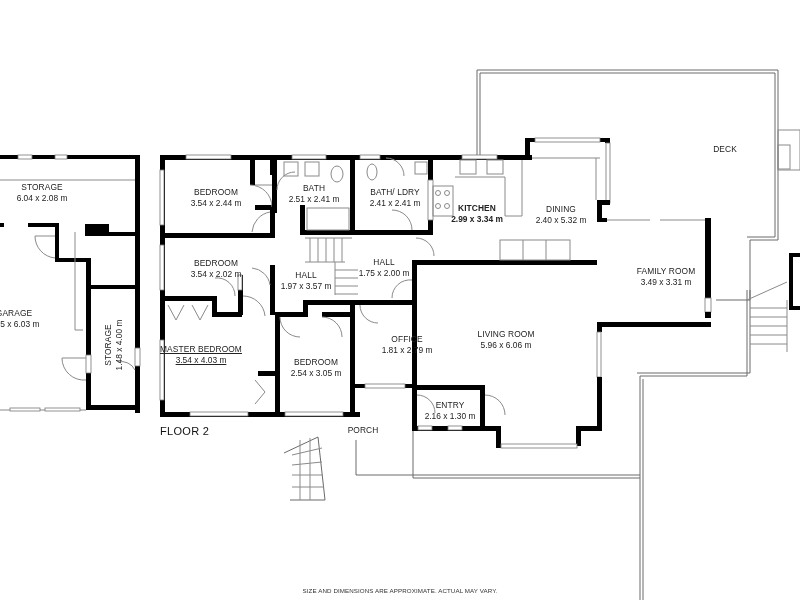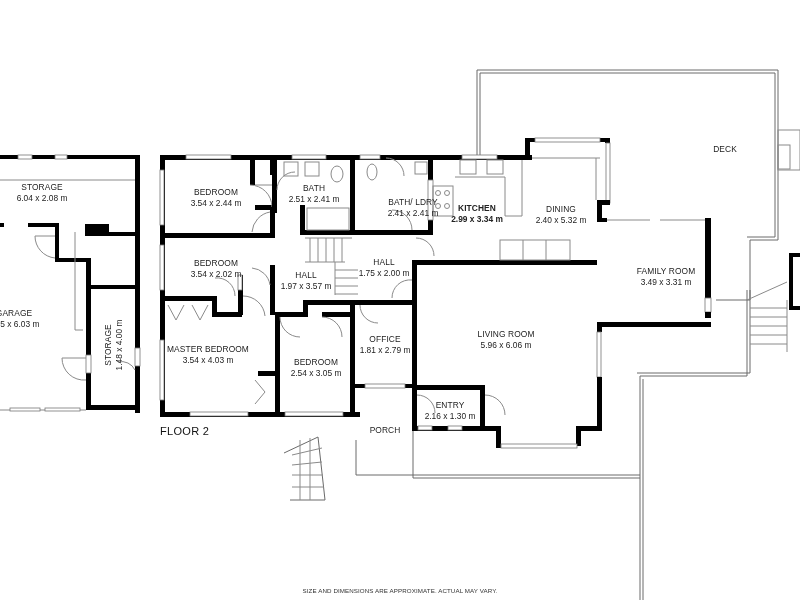--- a/index.html
+++ b/index.html
@@ -248,21 +248,21 @@
   <span class="d">1.48 x 4.00 m</span>
 </div>
 <div class="lbl" style="left:216px; top:187px;">
   <span class="n">BEDROOM</span>
   <span class="d">3.54 x 2.44 m</span>
 </div>
 <div class="lbl" style="left:314px; top:183px;">
   <span class="n">BATH</span>
   <span class="d">2.51 x 2.41 m</span>
 </div>
-<div class="lbl" style="left:395px; top:197px;margin-left:18px;">
+<div class="lbl" style="left:395px; top:187px;">
   <span class="n">BATH/ LDRY</span>
   <span class="d">2.41 x 2.41 m</span>
 </div>
 <div class="lbl" style="left:477px; top:203px;font-weight:bold;">
   <span class="n">KITCHEN</span>
   <span class="d">2.99 x 3.34 m</span>
 </div>
 <div class="lbl" style="left:561px; top:204px;">
   <span class="n">DINING</span>
   <span class="d">2.40 x 5.32 m</span>
@@ -279,38 +279,38 @@
   <span class="d">1.97 x 3.57 m</span>
 </div>
 <div class="lbl" style="left:384px; top:257px;">
   <span class="n">HALL</span>
   <span class="d">1.75 x 2.00 m</span>
 </div>
 <div class="lbl" style="left:655px; top:266px;margin-left:11px;">
   <span class="n">FAMILY ROOM</span>
   <span class="d">3.49 x 3.31 m</span>
 </div>
-<div class="lbl" style="left:208px; top:344px;">
+<div class="lbl" style="left:201px; top:344px;text-decoration:underline;">
   <span class="n">MASTER BEDROOM</span>
   <span class="d">3.54 x 4.03 m</span>
 </div>
 <div class="lbl" style="left:316px; top:357px;">
   <span class="n">BEDROOM</span>
   <span class="d">2.54 x 3.05 m</span>
 </div>
-<div class="lbl" style="left:385px; top:334px;">
+<div class="lbl" style="left:407px; top:334px;">
   <span class="n">OFFICE</span>
   <span class="d">1.81 x 2.79 m</span>
 </div>
 <div class="lbl" style="left:506px; top:329px;">
   <span class="n">LIVING ROOM</span>
   <span class="d">5.96 x 6.06 m</span>
 </div>
 <div class="lbl" style="left:450px; top:400px;">
   <span class="n">ENTRY</span>
   <span class="d">2.16 x 1.30 m</span>
 </div>
-<div class="lbl" style="left:385px; top:425px;text-align:right;">
+<div class="lbl" style="left:363px; top:425px;text-align:right;">
   <span class="n">PORCH</span>
 </div>
 
 <div class="floor-title">FLOOR 2</div>
 <div class="disclaimer">SIZE AND DIMENSIONS ARE APPROXIMATE. ACTUAL MAY VARY.</div>
 
 </body></html>

